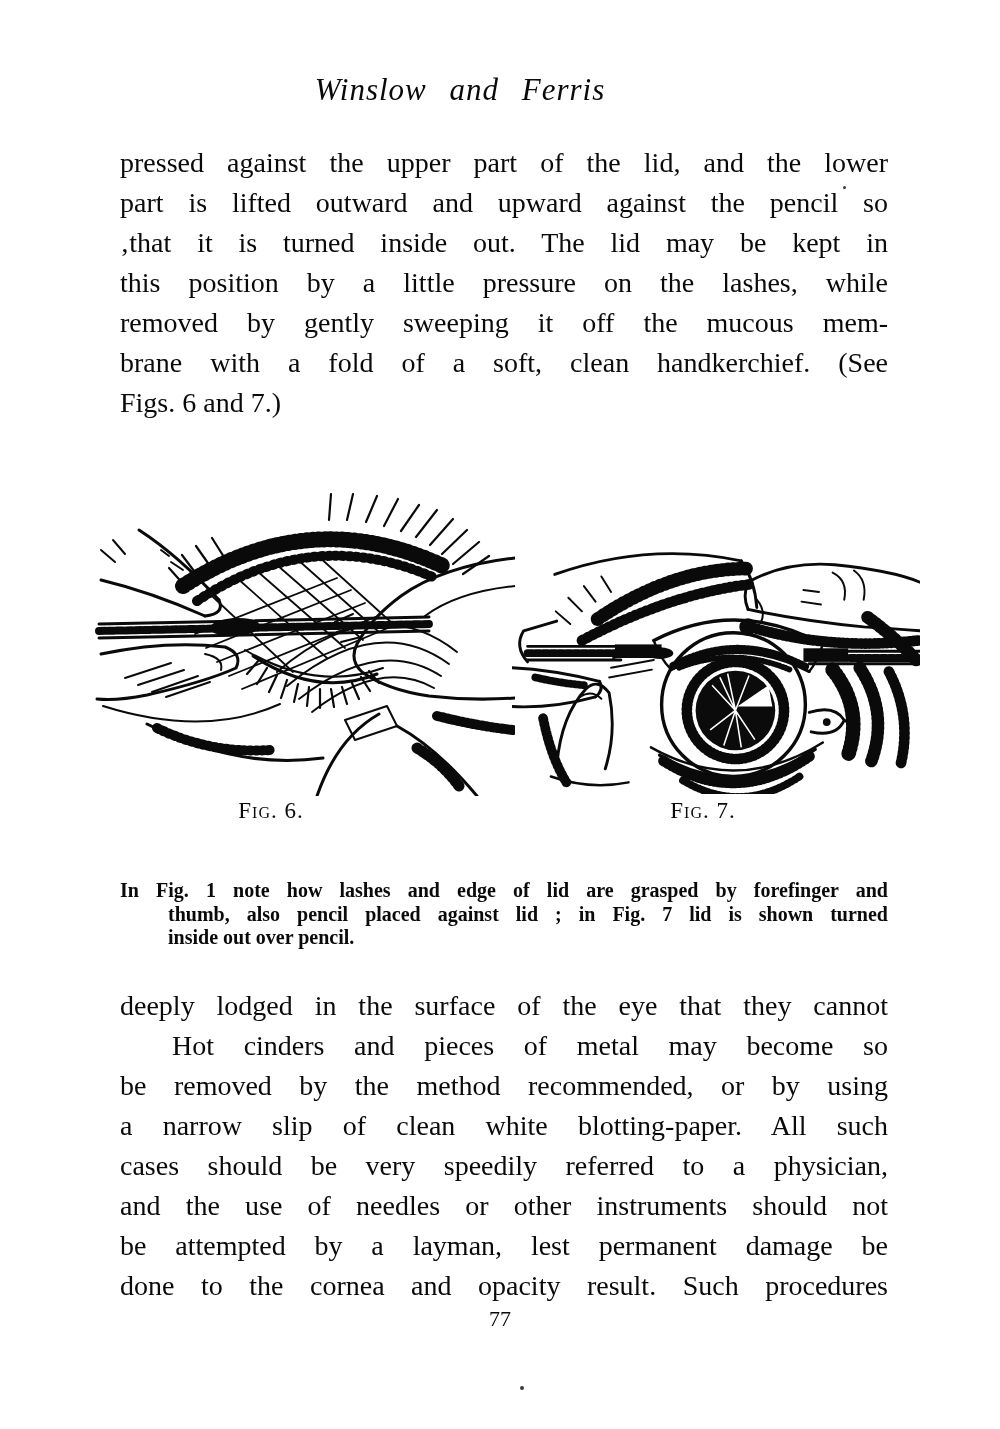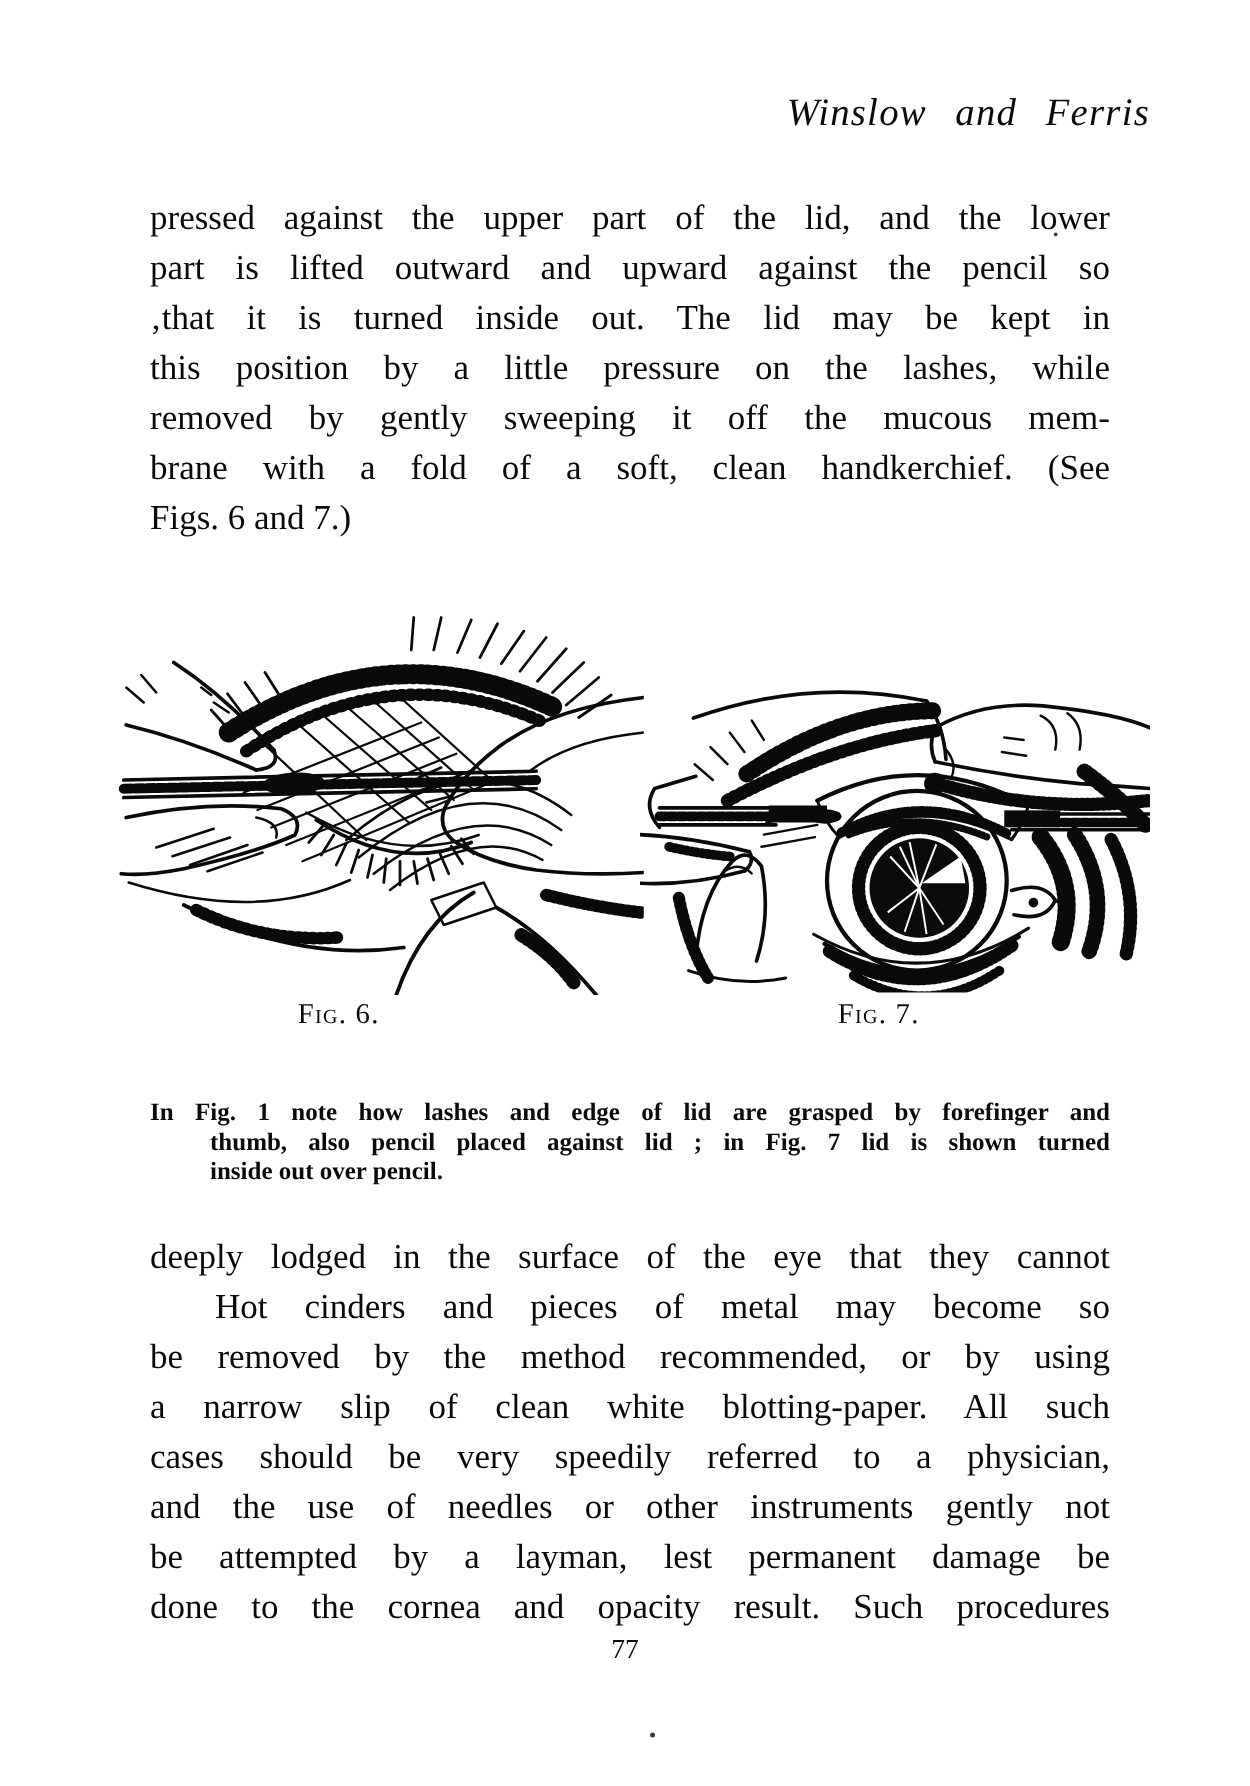--- a/index.html
+++ b/index.html
@@ -3,28 +3,28 @@
 <meta charset="utf-8">
 <style>
   html,body{margin:0;padding:0;background:#e8e8e8;}
   .page{
     position:relative;width:1000px;height:1429px;margin:0 auto;
     background:#ffffff;color:#0a0a0a;
     font-family:"Liberation Serif","DejaVu Serif",serif;
     overflow:hidden;
   }
   .running-head{
-    position:absolute;top:72px;left:0;width:920px;text-align:right;
+    position:absolute;top:72px;left:0;width:920px;text-align:center;
     font-style:italic;font-size:31px;word-spacing:14px;letter-spacing:1px;
   }
   .para{position:absolute;left:120px;width:768px;font-size:28px;line-height:40px;}
   .jline{text-align:justify;text-align-last:justify;}
   .jline.endline{text-align-last:left;}
   .indent1{text-indent:52px;}
-  #para1{top:155px;}
+  #para1{top:143px;}
   #para2{top:986px;}
   .fig-label{
     position:absolute;top:798px;transform:translateX(-50%);
     font-variant:small-caps;font-size:23px;letter-spacing:1px;
   }
   #fig6-label{left:271px;}
   #fig7-label{left:703px;}
   .fig-title{
     position:absolute;top:840px;left:120px;width:768px;text-align:center;
     font-size:24px;font-weight:600;letter-spacing:2px;word-spacing:9px;
@@ -201,21 +201,21 @@
     <div class="cline hang">thumb, also pencil placed against lid ; in Fig. 7 lid is shown turned</div>
     <div class="cline hang endline">inside out over pencil.</div>
   </div>
 
   <div class="para" id="para2">
     <div class="jline">deeply lodged in the surface of the eye that they cannot</div>
     <div class="jline indent1">Hot cinders and pieces of metal may become so</div>
     <div class="jline">be removed by the method recommended, or by using</div>
     <div class="jline">a narrow slip of clean white blotting-paper.  All such</div>
     <div class="jline">cases should be very speedily referred to a physician,</div>
-    <div class="jline">and the use of needles or other instruments gently not</div>
+    <div class="jline">and the use of needles or other instruments should not</div>
     <div class="jline">be attempted by a layman, lest permanent damage be</div>
     <div class="jline">done to the cornea and opacity result.  Such procedures</div>
   </div>
 
   <div class="page-number">77</div>
 
   <div class="speck" id="speck1"></div>
   <div class="speck" id="speck2"></div>
 
 </div>

